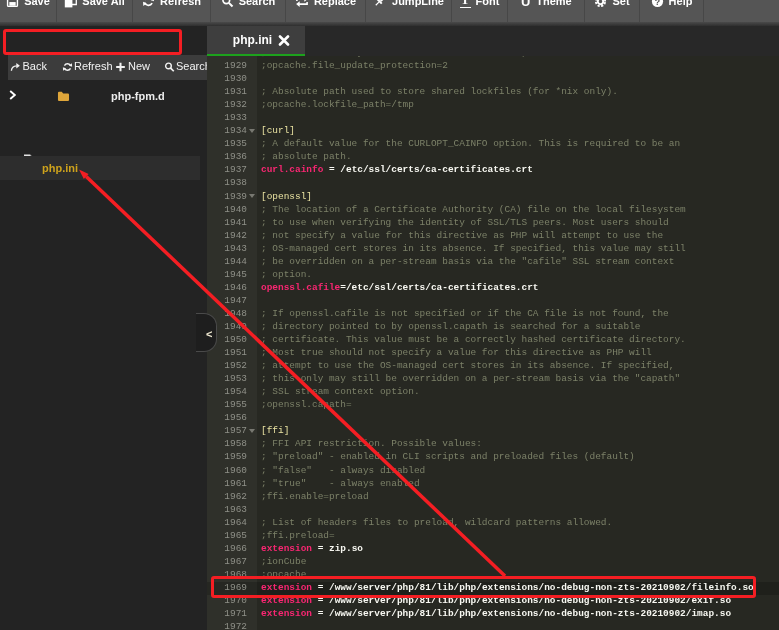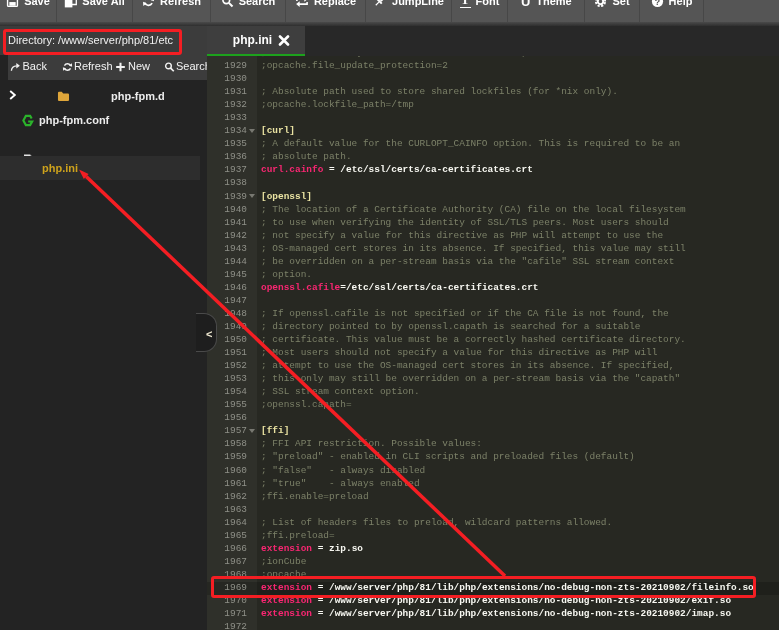--- a/index.html
+++ b/index.html
@@ -16,21 +16,21 @@
 #tabbar{position:absolute;left:207px;top:26px;width:572px;height:30px;background:#282828;box-sizing:border-box;}
 #tab1{position:absolute;left:0;top:0;width:98px;height:30px;background:#3e3e3e;border-bottom:2px solid #1da11d;box-sizing:border-box;display:flex;align-items:center;justify-content:center;gap:6px;padding-left:11px;color:#fff;font-size:12px;font-weight:bold;}
 #editor{position:absolute;left:207px;top:56px;width:572px;height:574px;background:#272822;overflow:hidden;}
 #gutbg{position:absolute;left:0;top:0;width:50px;height:574px;background:#2f302a;}
 pre{margin:0;font-family:"Liberation Mono",monospace;font-size:9.45px;line-height:13.05px;}
 #gut{position:absolute;left:0;top:-10px;width:40px;text-align:right;color:#8f9088;}
 #code{position:absolute;left:54px;top:-10px;color:#f8f8f2;}
 .c{color:#7c8168;margin-top:32px;}
 .k{color:#f92672;font-weight:bold;}
 .v{color:#f8f8f2;font-weight:bold;}
-.s{color:#eae3a2;font-weight:bold;margin-top:16px;}
+.s{color:#eae3a2;font-weight:normal;margin-top:16px;}
 .fold{position:absolute;width:0;height:0;border-left:3px solid transparent;border-right:3px solid transparent;border-top:4px solid #787871;}
 #hl1969{position:absolute;left:0px;top:525.6px;width:572px;height:13.05px;background:rgba(0,0,0,0.18);}
 #handle{position:absolute;left:196px;top:313px;width:21px;height:39px;background:#1e1e1e;border:1px solid #4a4a4a;border-left:none;border-radius:0 13px 13px 0;box-sizing:border-box;z-index:5;}
 #handle div{position:absolute;left:10px;top:12.5px;color:#f0ead2;font-size:11px;font-weight:bold;line-height:14px;}
 .redbox{position:absolute;border:3px solid #f41e23;border-radius:3px;box-sizing:border-box;z-index:9;}
 #ovl{position:absolute;left:0;top:0;width:779px;height:630px;z-index:8;pointer-events:none;}
 </style></head>
 <body>
 <div id="tbstrip"></div>
 <div id="toolbar">
@@ -106,23 +106,20 @@
 <div class="tbtn" style="width:64px">
 <svg width="13" height="13" viewBox="0 0 14 14">
         <circle cx="7" cy="7" r="6" fill="#fff"></circle>
         <text x="7" y="10.3" text-anchor="middle" font-family="Liberation Sans" font-size="9.5" font-weight="bold" fill="#555">?</text>
       </svg>
 <span>Help</span>
     </div>
 </div>
 
 <div id="side">
-<div id="dirrow">
-      <span>Directory: /www/server/php/81/etc</span>
-    </div>
 <div id="navrow">
 <svg class="nav-i" style="left:2px" width="11" height="12" viewBox="0 0 14 14">
         <path d="M1.8 11.8 C2 7.4 4.8 5.6 8.6 5.5" fill="none" stroke="#f2f2f2" stroke-width="1.7"></path>
         <polygon points="8,2 12.6,5.4 8,8.8" fill="#f2f2f2"></polygon>
       </svg>
       <span class="nav-t" style="left:14.5px">Back</span>
 <svg class="nav-i" style="left:54px" width="11" height="12" viewBox="0 0 14 14">
         <path d="M3.1 5.2 A4.5 4.5 0 0 1 11.2 5.6" fill="none" stroke="#f2f2f2" stroke-width="1.8"></path>
         <polygon points="12.6,2.2 12.9,6.8 8.8,5.2" fill="#f2f2f2"></polygon>
         <path d="M10.9 8.8 A4.5 4.5 0 0 1 2.8 8.4" fill="none" stroke="#f2f2f2" stroke-width="1.8"></path>
@@ -140,26 +137,20 @@
       <span class="nav-t" style="left:168px">Search</span>
 </div>
 <div class="trow" style="top:58px;gap:36px;">
 <svg style="margin-left:9px;margin-top:-3px" width="7" height="10" viewBox="0 0 7 10">
         <path d="M1.2 1 L5.8 5 1.2 9" fill="none" stroke="#fff" stroke-width="1.9"></path>
       </svg>
 <svg style="margin-left:5px" width="13" height="12" viewBox="0 0 14 13">
         <path d="M1 3.2 Q1 2 2.2 2 H5.1 L6.7 3.9 H11.8 Q13 3.9 13 5.1 V10.8 Q13 12 11.8 12 H2.2 Q1 12 1 10.8 Z" fill="#dfa63a"></path>
       </svg>
 <span style="margin-left:5px">php-fpm.d</span>
-    </div>
-<div class="trow" style="top:82px;">
-<svg style="margin-left:22px" width="12" height="13" viewBox="0 0 14 14">
-        <path d="M11.3 4.6 L9.5 1.6 H4.5 L1.6 7 L4.5 12.4 H9.5 L11.9 8.2 H7.2" fill="none" stroke="#2bb32b" stroke-width="2.5"></path>
-      </svg>
-<span style="margin-left:5px">php-fpm.conf</span>
     </div>
 <div class="trow" style="top:122px;">
 <svg style="margin-left:23px" width="11" height="13" viewBox="0 0 11 13">
         <path d="M1 0.5 H7 L10.3 3.8 V12.5 H1 Z" fill="#e3e3e3"></path>
         <path d="M7 0.5 L7 3.8 H10.3 Z" fill="#a9a9a9"></path>
         <rect x="2" y="5" width="7" height="1.1" fill="#606060"></rect>
         <rect x="2" y="7" width="7" height="1.1" fill="#606060"></rect>
         <rect x="2" y="9" width="7" height="1.1" fill="#606060"></rect>
         <rect x="2" y="11" width="7" height="1.1" fill="#606060"></rect>
       </svg>
@@ -243,21 +234,21 @@
 <span class="c">; to use when verifying the identity of SSL/TLS peers. Most users should</span>
 <span class="c">; not specify a value for this directive as PHP will attempt to use the</span>
 <span class="c">; OS-managed cert stores in its absence. If specified, this value may still</span>
 <span class="c">; be overridden on a per-stream basis via the "cafile" SSL stream context</span>
 <span class="c">; option.</span>
 <span class="k">openssl.cafile</span><span class="v">=/etc/ssl/certs/ca-certificates.crt</span>
 
 <span class="c">; If openssl.cafile is not specified or if the CA file is not found, the</span>
 <span class="c">; directory pointed to by openssl.capath is searched for a suitable</span>
 <span class="c">; certificate. This value must be a correctly hashed certificate directory.</span>
-<span class="c">; Most users should not specify a value for this directive as PHP will</span>
+<span class="c">; Most true should not specify a value for this directive as PHP will</span>
 <span class="c">; attempt to use the OS-managed cert stores in its absence. If specified,</span>
 <span class="c">; this only may still be overridden on a per-stream basis via the "capath"</span>
 <span class="c">; SSL stream context option.</span>
 <span class="c">;openssl.capath=</span>
 
 <span class="s">[ffi]</span>
 <span class="c">; FFI API restriction. Possible values:</span>
 <span class="c">; "preload" - enabled in CLI scripts and preloaded files (default)</span>
 <span class="c">; "false"   - always disabled</span>
 <span class="c">; "true"    - always enabled</span>

